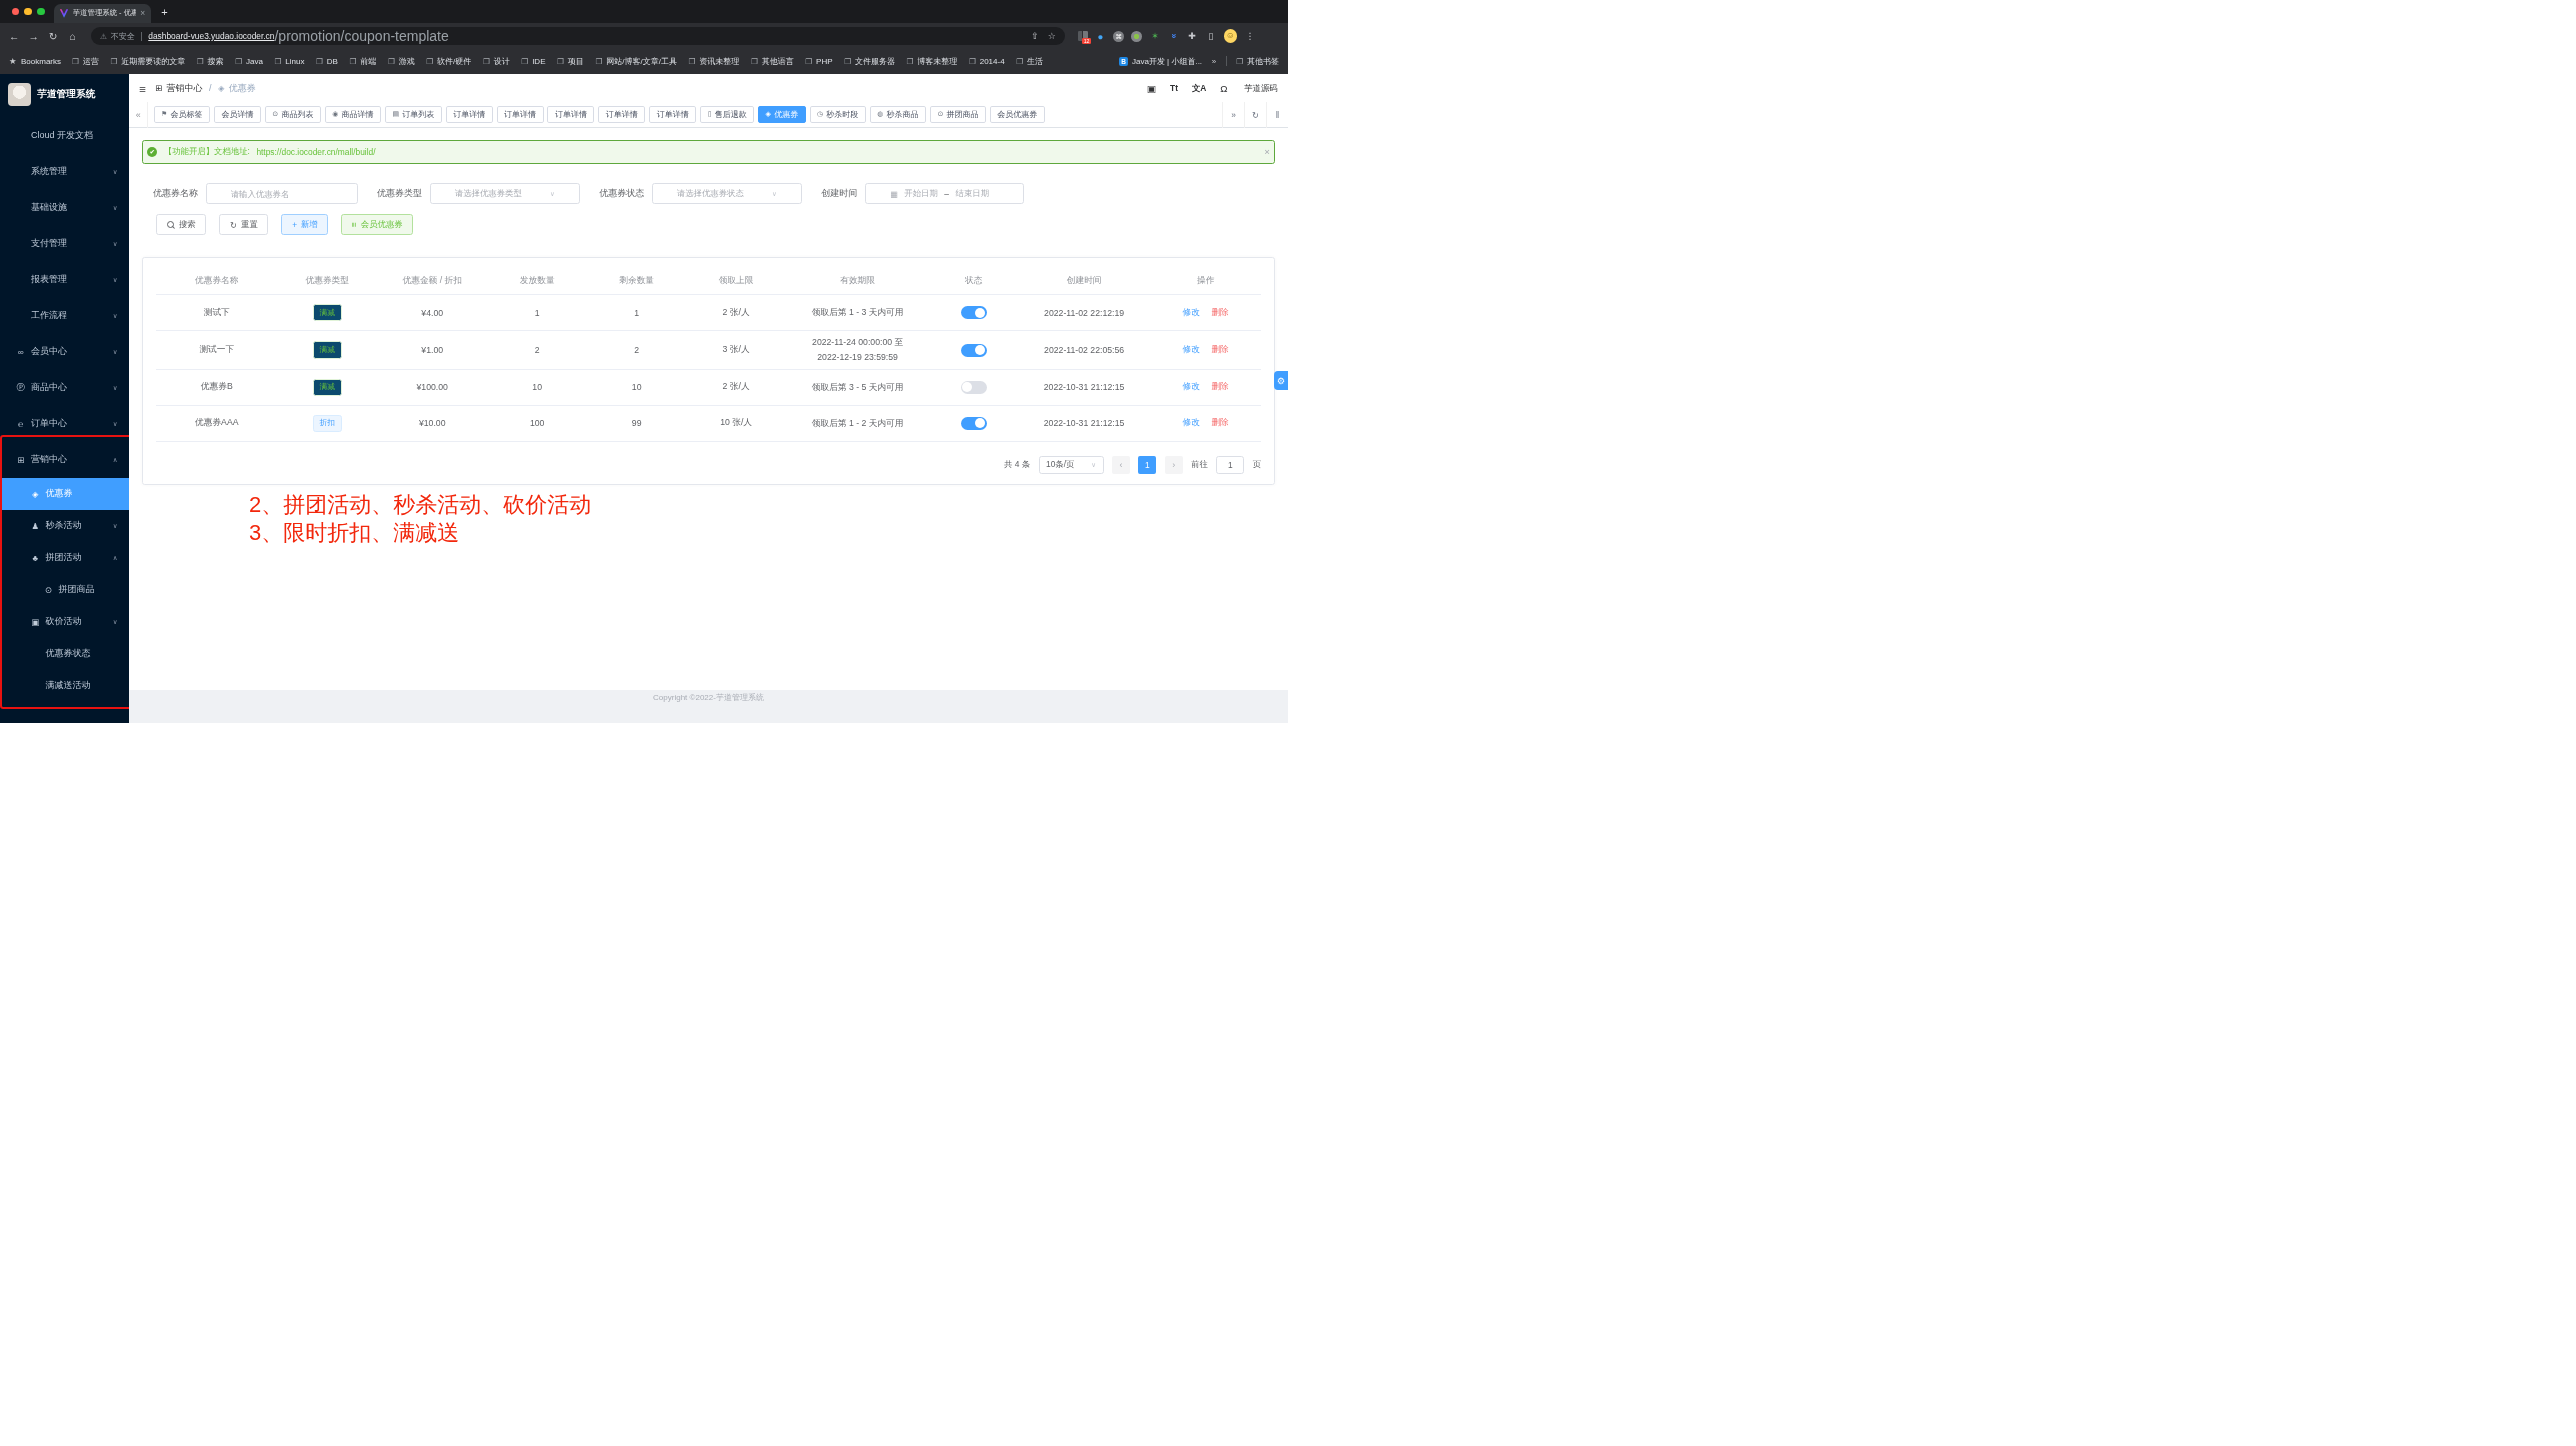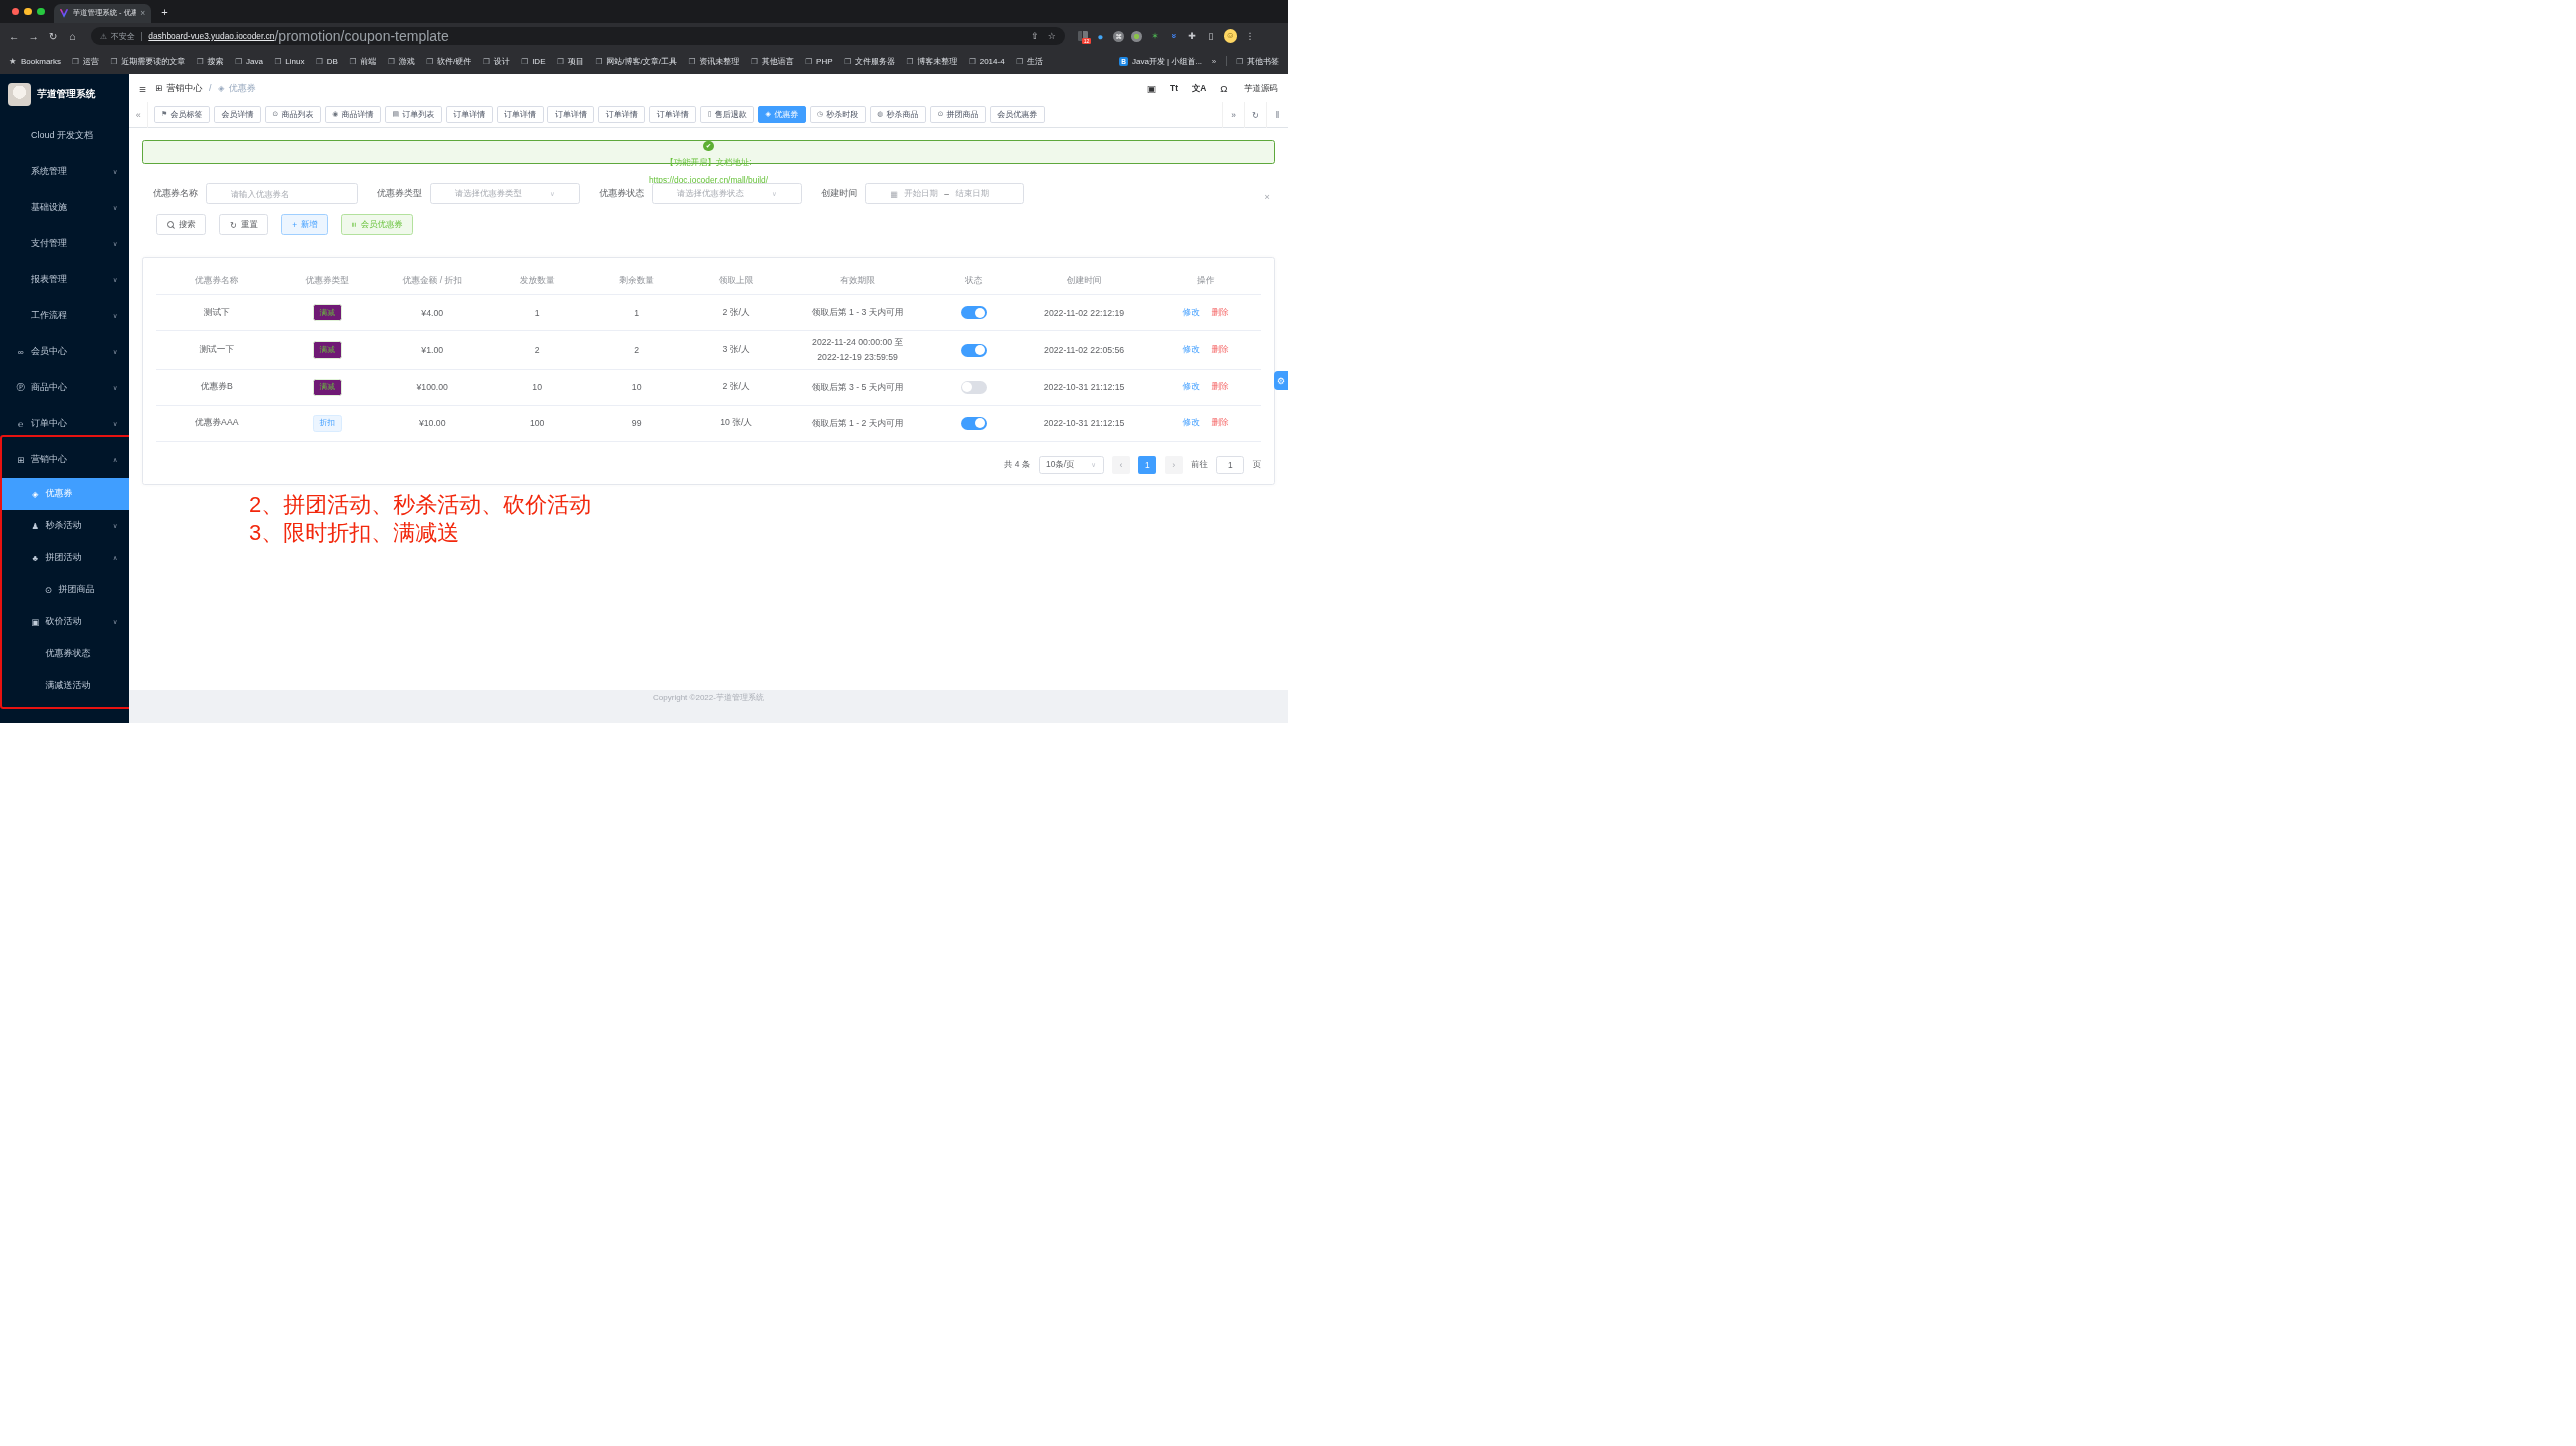--- a/index.html
+++ b/index.html
@@ -82,21 +82,21 @@
   .tb-arrow { width:19.4px; text-align:center; color:#909399; font-size:9px; border-right:0.6px solid #f0f0f0; height:26px; line-height:26px; }
   .tags { flex:1; display:flex; gap:3.9px; align-items:center; padding:0 5.2px; overflow:hidden; white-space:nowrap; }
   .tag { height:17.4px; display:inline-flex; align-items:center; gap:3.2px; border:0.6px solid #d8dce5; border-radius:1.9px; background:#fff; color:#495060; font-size:8px; padding:0 6.5px; flex:0 0 auto; cursor:pointer; }
   .tag-ic { font-size:7px; color:#6f7680; }
   .tag-ic:empty { display:none; }
   .tag.active { background:#409eff; border-color:#409eff; color:#fff; }
   .tag.active .tag-ic { color:#fff; }
   .tb-ctl { width:22px; text-align:center; color:#6b7280; font-size:8.4px; border-left:0.6px solid #f0f0f0; height:26px; line-height:26px; }
 
   .content { flex:1; padding:11.6px 13px 0; background:#fff; }
-  .banner { height:24.5px; background:#f0f9eb; border:0.6px solid #5ea83c; border-radius:2.6px; display:flex; align-items:center; gap:6.5px; padding:0 4px; margin-bottom:19.4px;flex-direction:column; }
+  .banner { height:24.5px; background:#f0f9eb; border:0.6px solid #5ea83c; border-radius:2.6px; display:flex; align-items:center; gap:6.5px; padding:0 4px; margin-bottom:19.4px; }
   .check { width:10.3px; height:10.3px; flex:0 0 10.3px; border-radius:50%; background:#5daf34; color:#fff; font-size:6.5px; text-align:center; line-height:10.3px; }
   .banner-text { color:#67c23a; font-size:8.4px; }
   .banner-link { color:#67c23a; font-size:8.4px; text-decoration:none; }
   .banner-close { margin-left:auto; color:#a8abb2; font-size:9.7px; }
 
   .filter { display:flex; align-items:center; gap:19.4px; margin:0 0 10.3px 11px; }
   .fgroup { display:flex; align-items:center; }
   .flabel { font-size:9px; color:#606266; margin-right:7.7px; white-space:nowrap; }
   .fctl { height:20.6px; border:0.6px solid #dcdfe6; border-radius:2.6px; background:#fff; font-size:8.4px; color:#a8abb2; display:inline-flex; align-items:center; padding:0 24px; }
   .finput { width:152px; outline:none; }
@@ -117,21 +117,21 @@
   .mag::before { content:''; position:absolute; left:0.6px; top:0.6px; width:5.2px; height:5.2px; border:1px solid currentColor; border-radius:50%; }
   .mag::after { content:''; position:absolute; width:3.2px; height:1px; background:currentColor; transform:rotate(45deg); right:0; bottom:0.6px; }
 
   .card { border:0.6px solid #e4e7ed; border-radius:2.6px; box-shadow:0 0 3.9px rgba(0,0,0,.04); padding:9px 13px 10.3px; }
   .trow { display:grid; grid-template-columns:11% 9% 10% 9% 9% 9% 13% 8% 12% 10%; align-items:center; text-align:center; }
   .thead { border-bottom:0.6px solid #ebeef5; }
   .th { color:#909399; font-size:8.7px; font-weight:500; padding:7.7px 0; }
   .tr { min-height:36px; border-bottom:0.6px solid #ebeef5; color:#606266; font-size:8.7px; padding:3.9px 0; }
   .validity { white-space:pre-line; line-height:1.7; }
   .badge { display:inline-block; padding:2.6px 5.8px; border-radius:2.6px; font-size:7.7px; }
-  .badge.green { background:#701a75; color:#67c23a; border:0.6px solid #e1f3d8; }
+  .badge.green { background:#0c4a6e; color:#67c23a; border:0.6px solid #e1f3d8; }
   .badge.blue { background:#ecf5ff; color:#409eff; border:0.6px solid #d9ecff; }
   .toggle { display:inline-block; width:26px; height:13px; border-radius:6.5px; position:relative; vertical-align:middle; }
   .toggle.on { background:#409eff; }
   .toggle.off { background:#dcdfe6; }
   .knob { position:absolute; top:1.3px; width:10.3px; height:10.3px; border-radius:50%; background:#fff; }
   .toggle.on .knob { right:1.3px; }
   .toggle.off .knob { left:1.3px; }
   .lnk { font-size:8.7px; margin:0 4.5px; cursor:pointer; }
   .lnk.edit { color:#409eff; }
   .lnk.del { color:#f56c6c; }

